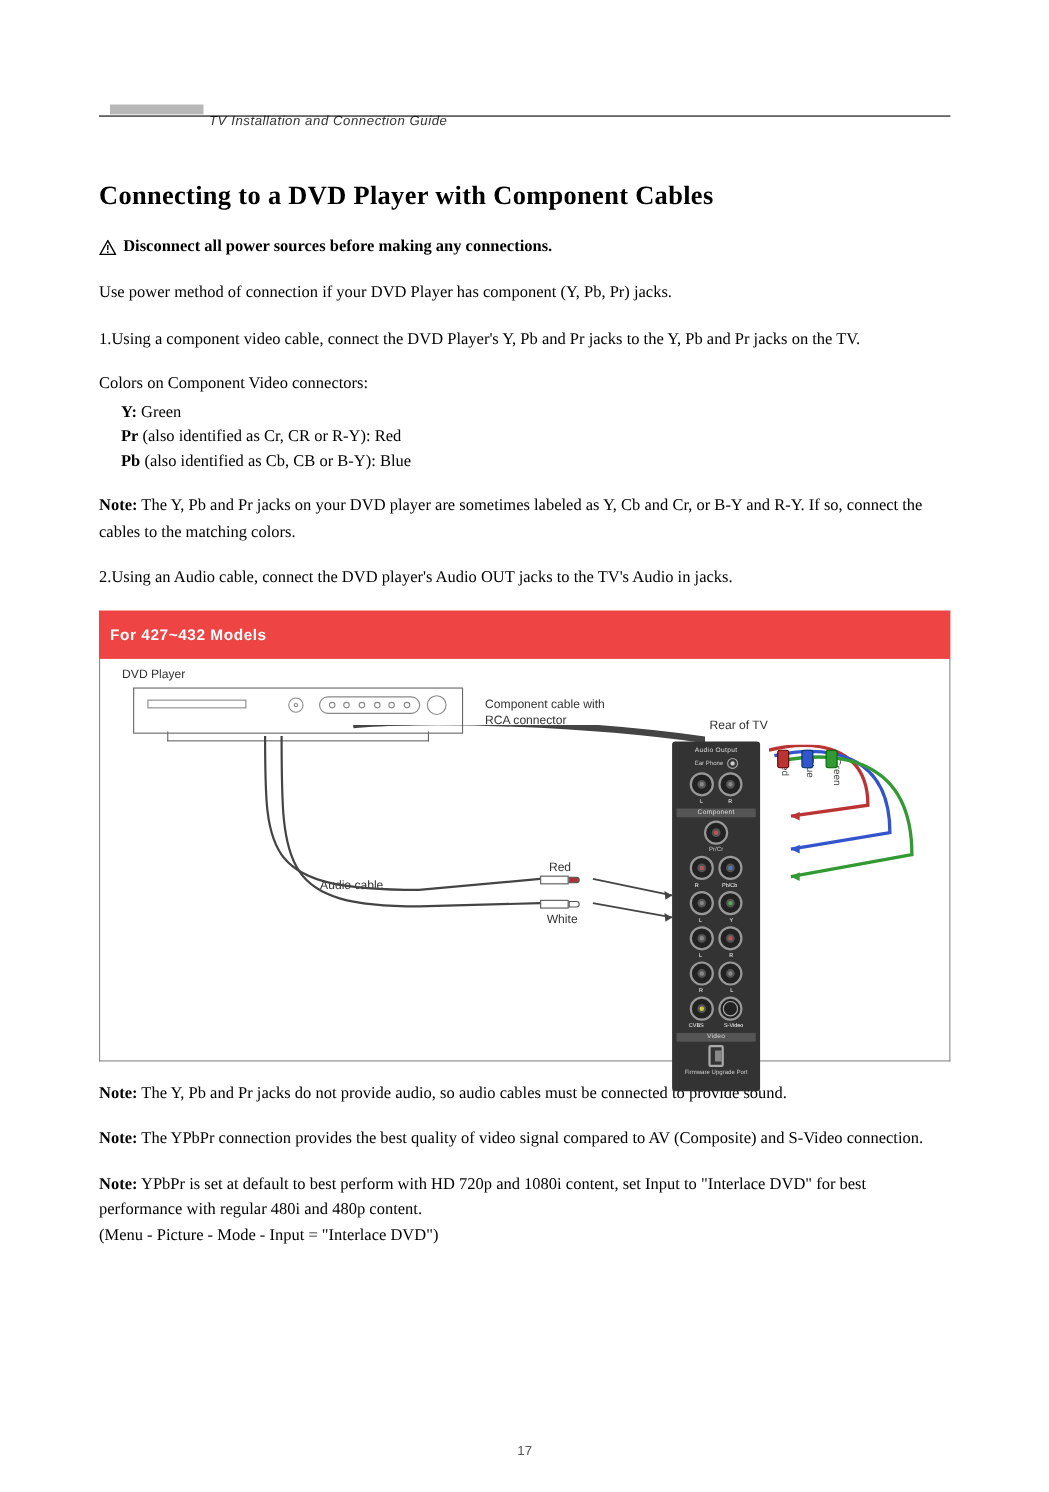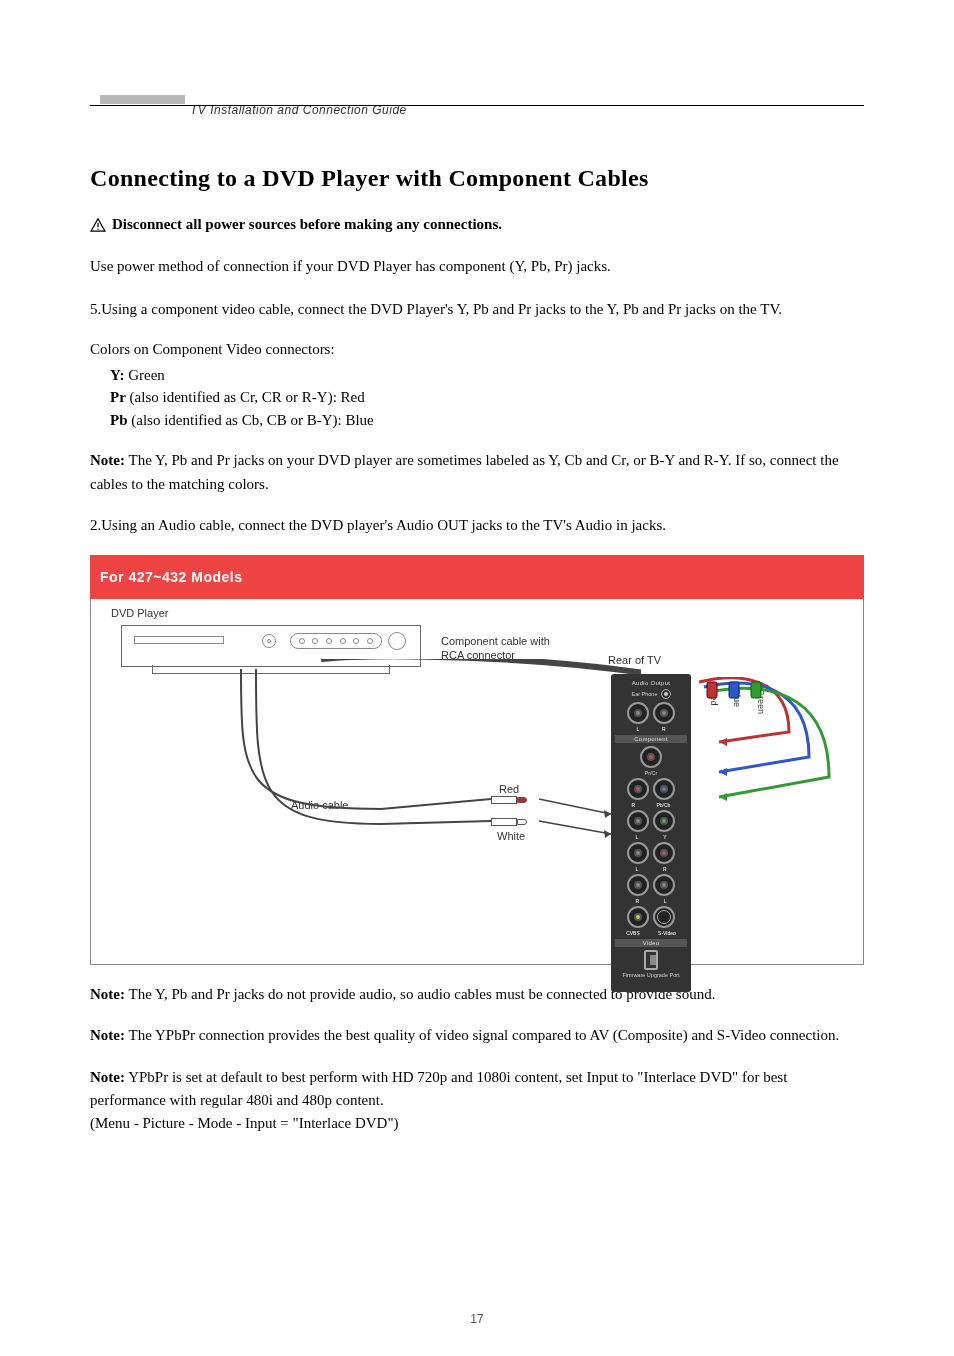--- a/index.html
+++ b/index.html
@@ -134,21 +134,21 @@
     .dvd-jacks span{ width:6px;height:6px;border:1px solid #888;border-radius:50%;}
     .dvd-big { position:absolute; top:6px; right:14px; width:18px;height:18px; border:1px solid #888; border-radius:50%;}
 
     .cable-label {
       position: absolute;
       font-size: 11px;
       color: #333;
     }
     .audio-cable-label { top: 200px; left: 200px; }
     .comp-cable-label { top: 35px; left: 350px; width: 130px; line-height:1.3;}
-    .rear-tv-label { top: 55px; left: 517px; }
+    .rear-tv-label { top: 55px; left: 554px; }
 
     .rca-plug {
       position:absolute; width:42px; height:10px;
     }
     .rca-plug .body{position:absolute;left:0;top:1px;width:26px;height:8px;border:1px solid #555;background:#fff;}
     .rca-plug .tip{position:absolute;left:26px;top:2px;width:10px;height:6px;border:1px solid #555;border-radius:0 3px 3px 0;}
     .rca-plug.red .tip{ background:#a33; }
     .rca-plug.white .tip{ background:#fff; }
     .rca-red { top: 196px; left: 400px; }
     .rca-white { top: 218px; left: 400px; }
@@ -225,21 +225,21 @@
         <polygon points="10,1 19,17 1,17" fill="none" stroke="#000" stroke-width="1.6"></polygon>
         <line x1="10" y1="6" x2="10" y2="12" stroke="#000" stroke-width="1.6"></line>
         <circle cx="10" cy="14.5" r="1" fill="#000"></circle>
       </svg>
     </span>
     <span>Disconnect all power sources before making any connections.</span>
   </div>
 
   <div class="body-text">Use power method of connection if your DVD Player has component (Y, Pb, Pr) jacks.</div>
 
-  <div class="step">5.Using a component video cable, connect the DVD Player's Y, Pb and Pr jacks to the Y, Pb and Pr jacks on the TV.</div>
+  <div class="step">1.Using a component video cable, connect the DVD Player's Y, Pb and Pr jacks to the Y, Pb and Pr jacks on the TV.</div>
 
   <div class="colors-head">Colors on Component Video connectors:</div>
   <div class="color-item">
     <span class="bold">Y:</span><span> Green</span>
   </div>
   <div class="color-item">
     <span class="bold">Pr</span><span> (also identified as Cr, CR or R-Y): Red</span>
   </div>
   <div class="color-item">
     <span class="bold">Pb</span><span> (also identified as Cb, CB or B-Y): Blue</span>

